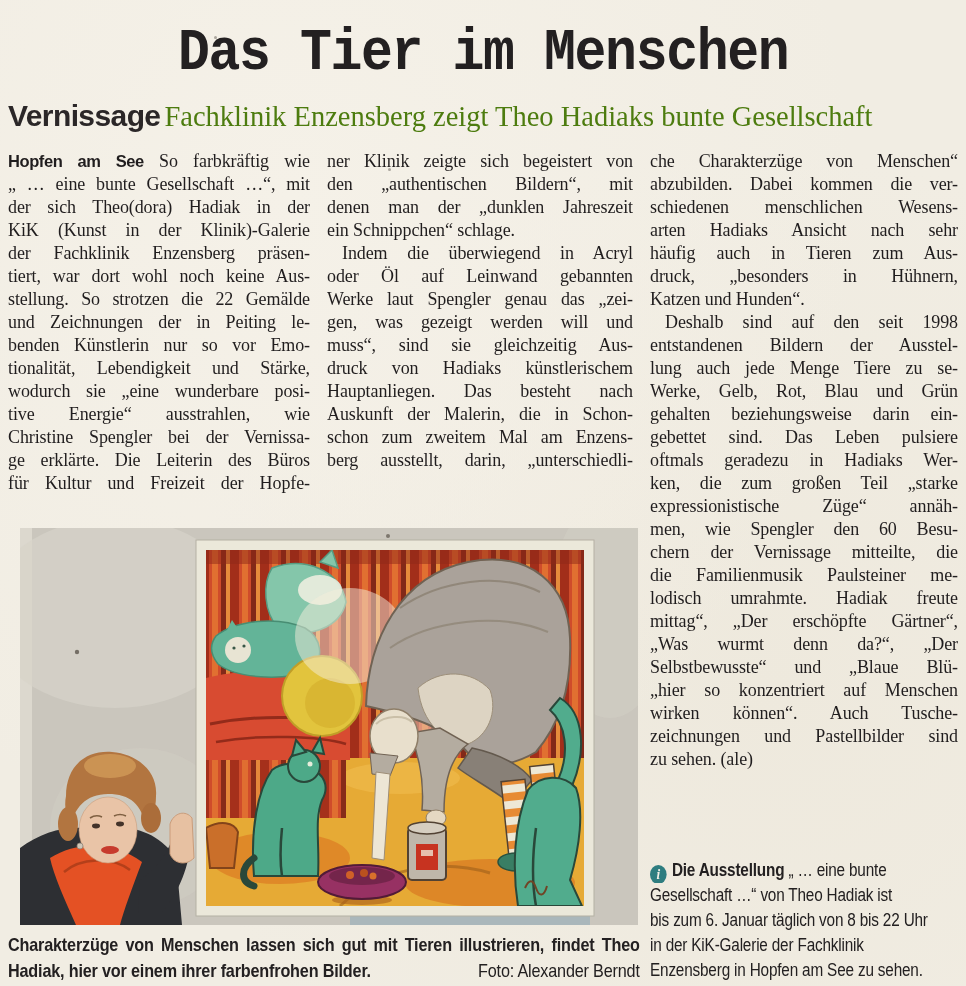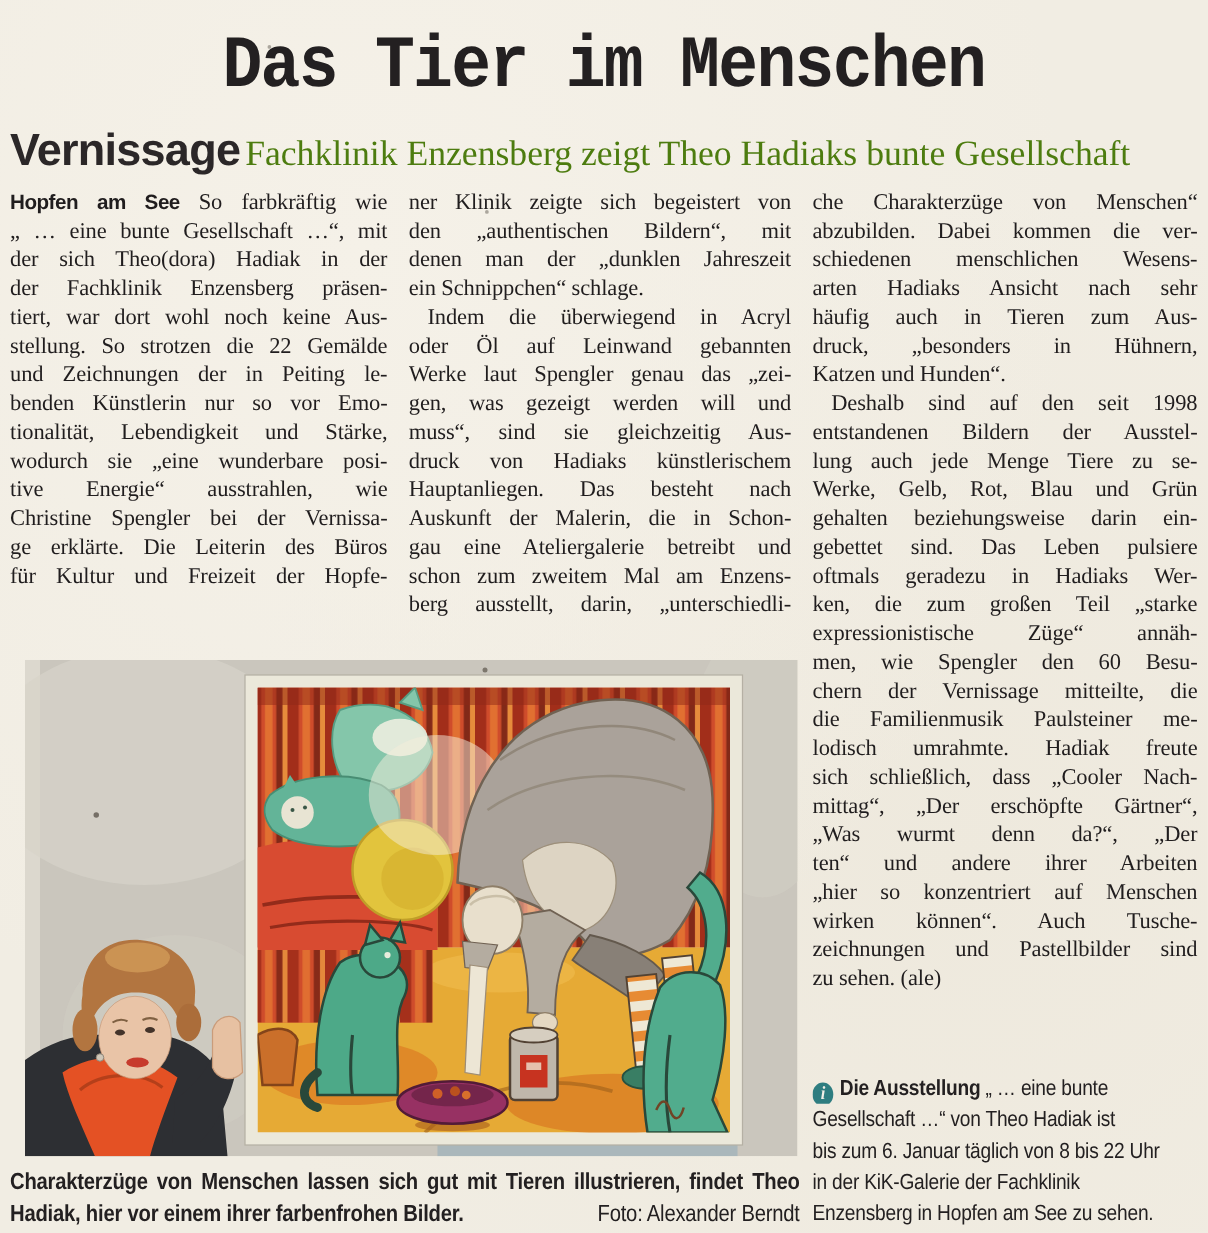--- a/index.html
+++ b/index.html
@@ -8,21 +8,21 @@
     background:#f1ede3;
     background-image:radial-gradient(ellipse at 30% 20%, #f5f1e8 0%, rgba(245,241,232,0) 60%),
                      radial-gradient(ellipse at 80% 70%, #eee9dd 0%, rgba(238,233,221,0) 55%);
     font-family:"Liberation Serif",serif;color:#201d1e;
   }
   .headline{position:absolute;top:22px;left:0;width:966px;text-align:center;
     font-family:Liberation Mono, monospace;font-weight:700;font-size:59px;line-height:64px;
     color:#232021;letter-spacing:-1.5px}
   .condense{display:inline-block;transform:scaleX(.9);transform-origin:50% 50%;white-space:nowrap}
   .subhead{position:absolute;top:99px;left:8px;width:956px;white-space:nowrap;overflow:hidden}
-  .kicker{font-family:"Liberation Sans",sans-serif;font-weight:700;font-size:36px;
+  .kicker{font-family:"Liberation Sans",sans-serif;font-weight:700;font-size:30px;
     letter-spacing:-.6px;color:#2b2728}
   .subtext{font-size:28.5px;color:#4d7c0f}
   .col{position:absolute;top:150px;font-size:18px;line-height:23px;letter-spacing:-.1px}
   #col1{left:8px;width:302px}
   #col2{left:327px;width:306px}
   #col3{left:650px;width:308px}
   .line{text-align:justify;text-align-last:justify;height:23px;overflow:hidden}
   .line.nojust{text-align:center;text-align-last:left}
   .line.indent{text-indent:15px}
   .lead{font-family:"Liberation Sans",sans-serif;font-weight:700;font-size:16.5px;letter-spacing:-.4px}
@@ -56,20 +56,21 @@
 
 <div class="subhead">
   <span class="kicker">Vernissage</span>
   <span class="subtext">Fachklinik Enzensberg zeigt Theo Hadiaks bunte Gesellschaft</span>
 </div>
 
 <div class="col" id="col1">
     <div class="line"><span class="lead">Hopfen am See </span>So farbkräftig wie</div>
     <div class="line">„ … eine bunte Gesellschaft …“, mit</div>
     <div class="line">der sich Theo(dora) Hadiak in der</div>
+    <div class="line">KiK (Kunst in der Klinik)-Galerie</div>
     <div class="line">der Fachklinik Enzensberg präsen-</div>
     <div class="line">tiert, war dort wohl noch keine Aus-</div>
     <div class="line">stellung. So strotzen die 22 Gemälde</div>
     <div class="line">und Zeichnungen der in Peiting le-</div>
     <div class="line">benden Künstlerin nur so vor Emo-</div>
     <div class="line">tionalität, Lebendigkeit und Stärke,</div>
     <div class="line">wodurch sie „eine wunderbare posi-</div>
     <div class="line">tive Energie“ ausstrahlen, wie</div>
     <div class="line">Christine Spengler bei der Vernissa-</div>
     <div class="line">ge erklärte. Die Leiterin des Büros</div>
@@ -81,21 +82,20 @@
     <div class="line">denen man der „dunklen Jahreszeit</div>
     <div class="line nojust">ein Schnippchen“ schlage.</div>
     <div class="line indent">Indem die überwiegend in Acryl</div>
     <div class="line">oder Öl auf Leinwand gebannten</div>
     <div class="line">Werke laut Spengler genau das „zei-</div>
     <div class="line">gen, was gezeigt werden will und</div>
     <div class="line">muss“, sind sie gleichzeitig Aus-</div>
     <div class="line">druck von Hadiaks künstlerischem</div>
     <div class="line">Hauptanliegen. Das besteht nach</div>
     <div class="line">Auskunft der Malerin, die in Schon-</div>
-    <div class="line">gau eine Ateliergalerie betreibt und</div>
     <div class="line">schon zum zweitem Mal am Enzens-</div>
     <div class="line">berg ausstellt, darin, „unterschiedli-</div>
   </div>
 <div class="col" id="col3">
     <div class="line">che Charakterzüge von Menschen“</div>
     <div class="line">abzubilden. Dabei kommen die ver-</div>
     <div class="line">schiedenen menschlichen Wesens-</div>
     <div class="line">arten Hadiaks Ansicht nach sehr</div>
     <div class="line">häufig auch in Tieren zum Aus-</div>
     <div class="line">druck, „besonders in Hühnern,</div>
@@ -106,24 +106,23 @@
     <div class="line">Werke, Gelb, Rot, Blau und Grün</div>
     <div class="line">gehalten beziehungsweise darin ein-</div>
     <div class="line">gebettet sind. Das Leben pulsiere</div>
     <div class="line">oftmals geradezu in Hadiaks Wer-</div>
     <div class="line">ken, die zum großen Teil „starke</div>
     <div class="line">expressionistische Züge“ annäh-</div>
     <div class="line">men, wie Spengler den 60 Besu-</div>
     <div class="line">chern der Vernissage mitteilte, die</div>
     <div class="line">die Familienmusik Paulsteiner me-</div>
     <div class="line">lodisch umrahmte. Hadiak freute</div>
-    <div class="line">sich schließlich, dass „Cooler Nach-</div>
     <div class="line">mittag“, „Der erschöpfte Gärtner“,</div>
     <div class="line">„Was wurmt denn da?“, „Der</div>
-    <div class="line">ten“ und andere ihrer Arbeiten</div>
+    <div class="line">Selbstbewusste“ und „Blaue Blü-</div>
     <div class="line">„hier so konzentriert auf Menschen</div>
     <div class="line">wirken können“. Auch Tusche-</div>
     <div class="line">zeichnungen und Pastellbilder sind</div>
     <div class="line nojust">zu sehen.<span class="it"> (ale)</span></div>
   </div>
 
 <svg class="photo" viewBox="0 0 618 397" aria-hidden="true">
   <defs>
     <pattern id="curt" width="30" height="208" patternUnits="userSpaceOnUse">
       <rect width="30" height="208" fill="#cf4524"></rect>

